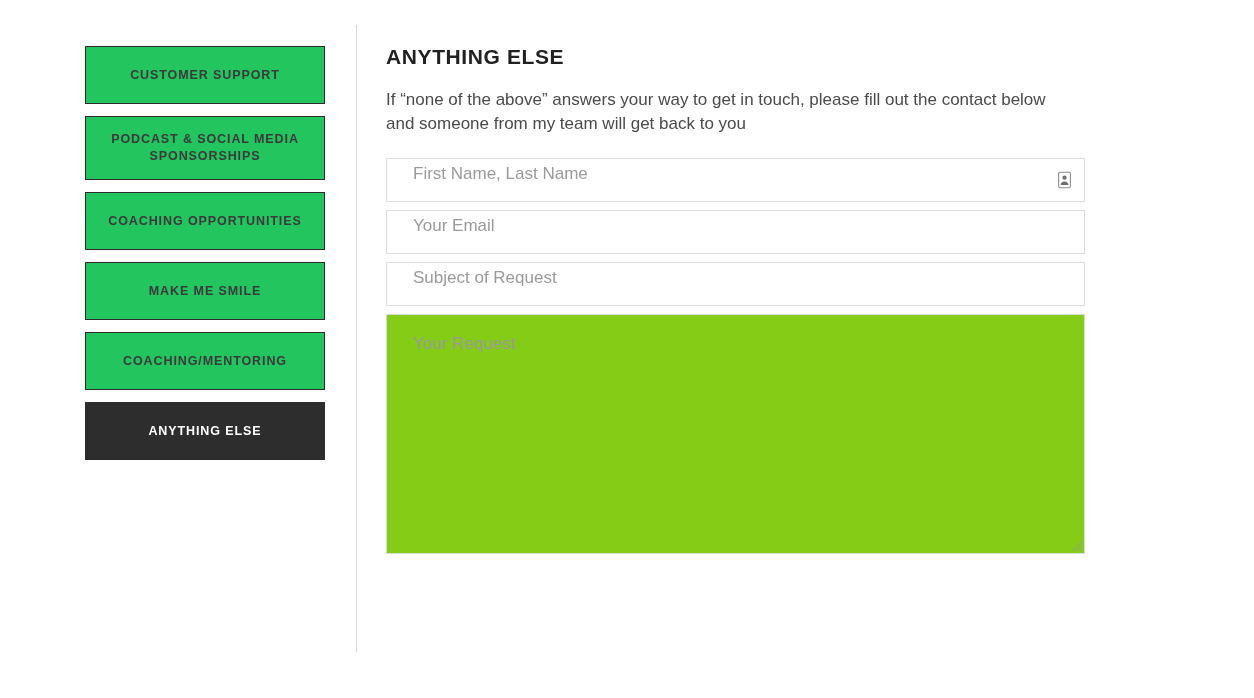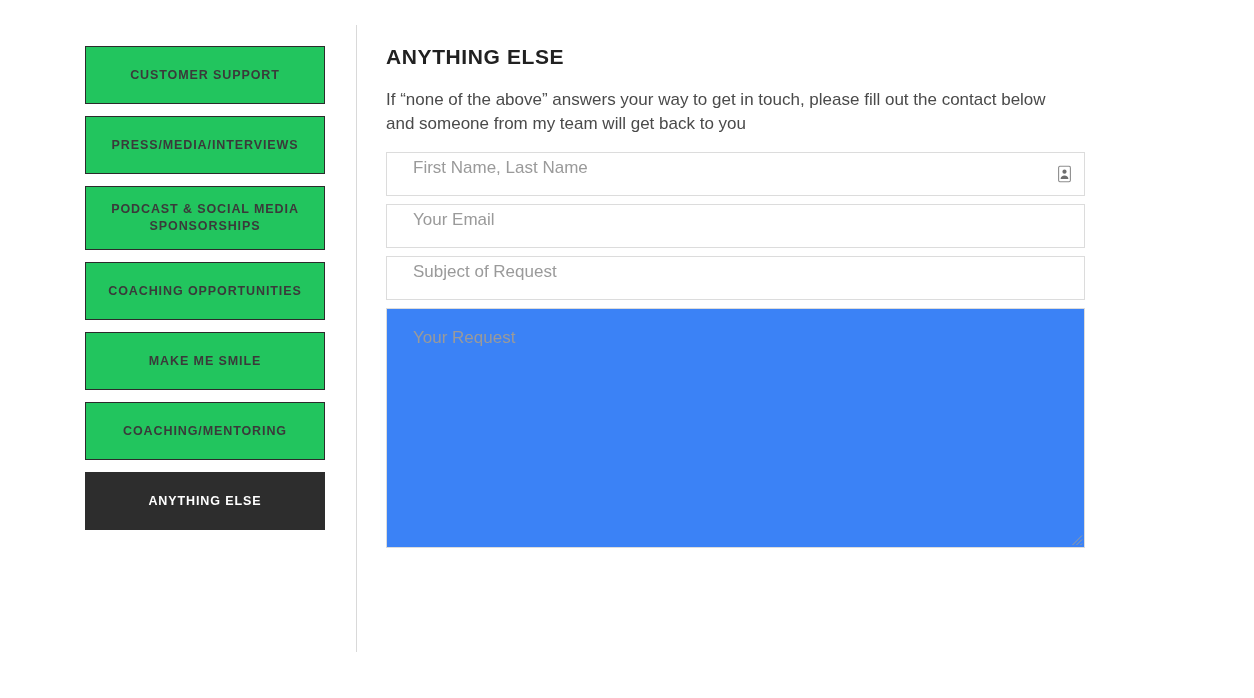--- a/index.html
+++ b/index.html
@@ -84,21 +84,21 @@
     line-height: 1.2;
     margin-bottom: 19px;
     -webkit-font-smoothing: antialiased;
   }
 
   #panel-description {
     font-size: 17px;
     color: #4a4a4a;
     line-height: 1.42;
     font-weight: 400;
-    margin-bottom: 16px;
+    margin-bottom: 22px;
     max-width: 690px;
     -webkit-font-smoothing: antialiased;
   }
 
   
   #contact-form { width: 699px; }
 
   .field-wrap {
     position: relative;
     width: 699px;
@@ -128,21 +128,21 @@
     width: 13px;
     height: 17px;
     cursor: pointer;
     display: block;
   }
 
   .textarea-field {
     width: 699px;
     height: 240px;
     border: 1px solid #dcdcdc;
-    background: #3b82f6;
+    background: #84cc16;
     padding: 18px 26px;
     font-family: "Liberation Sans", sans-serif;
     font-size: 17px;
     color: #3a3a3a;
     outline: none;
     resize: none;
     display: block;
     line-height: 1.3;
   }
   .textarea-field::placeholder { color: #9a9a9a; opacity: 1; }
@@ -177,23 +177,20 @@
 <body>
 
 <div id="page">
 
   <nav id="category-nav">
 
     <div class="cat-btn h1line">
       <span class="cat-btn-label">CUSTOMER SUPPORT</span>
     </div>
 
-    <div class="cat-btn h1line">
-      <span class="cat-btn-label">PRESS/MEDIA/INTERVIEWS</span>
-    </div>
 
     <div class="cat-btn h2line">
       <span class="cat-btn-label">PODCAST &amp; SOCIAL MEDIA SPONSORSHIPS</span>
     </div>
 
     <div class="cat-btn h1line">
       <span class="cat-btn-label">COACHING OPPORTUNITIES</span>
     </div>
 
     <div class="cat-btn h1line">

